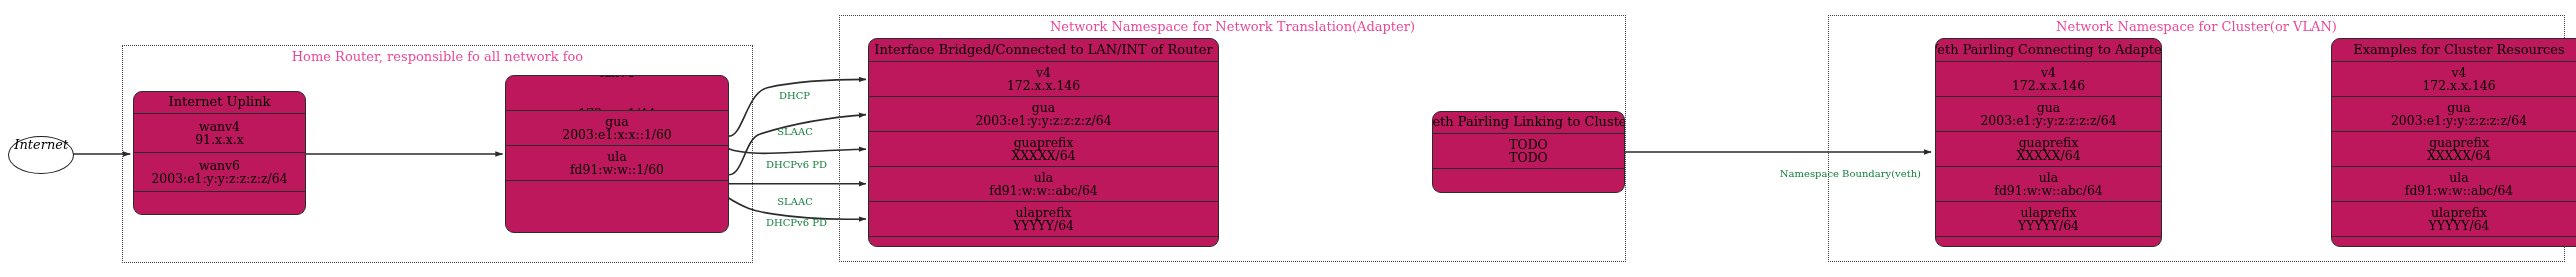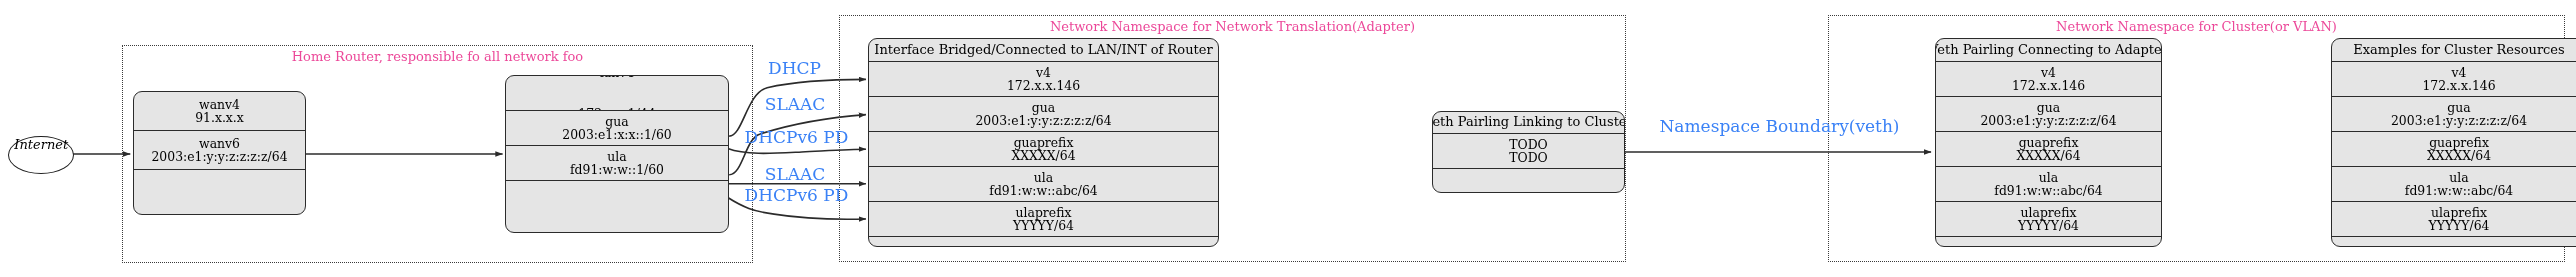--- a/index.html
+++ b/index.html
@@ -34,21 +34,21 @@
     line-height:15px;
     white-space:nowrap;
     color:#ec4899;
   }
 
   
   .record{
     position:absolute;
     border:1.1px solid #2b2b2b;
     border-radius:9px;
-    background:#e5e5e5;
+    background:#be185d;
     overflow:hidden;
     box-sizing:border-box;
   }
   .rec-row{
     border-bottom:1.1px solid #2b2b2b;
     text-align:center;
     font-size:12.4px;
     line-height:13px;
     padding:1.4px 4.1px;
     box-sizing:border-box;
@@ -87,25 +87,26 @@
   
   #edges{
     position:absolute;
     left:0; top:0;
     width:2576px;
     height:277px;
     pointer-events:none;
   }
   .edge-label{
     position:absolute;
-    font-size:17px;
+    font-size:10px;
     line-height:14px;
     white-space:nowrap;
-    color:#3b82f6;
+    color:#15803d;
     text-align:center;
+    margin-top:28px;
   }
   .multi-label{ text-align:center; }
 </style>
 </head>
 <body>
 
 <div id="canvas">
 
   <svg id="edges" viewBox="0 0 3728 401">
     <defs>
@@ -141,20 +142,23 @@
 
   <div class="cluster" style="left:1828px; top:15px; width:735px; height:245px;">
     <div class="cluster-label">Network Namespace for Cluster(or VLAN)</div>
   </div>
 
   <div class="ellipse" style="left:8.3px; top:136px; width:64px; height:36px;">
     <span>Internet</span>
   </div>
 
   <div class="record" style="left:133px; top:91px; width:173px; height:124px;">
+    <div class="rec-row rec-title" style="height:22px;">
+      <span>Internet Uplink</span>
+    </div>
     <div class="rec-row" style="height:39px;">
       <span class="l1">wanv4</span>
       <span class="l2">91.x.x.x</span>
     </div>
     <div class="rec-row" style="height:39px;">
       <span class="l1">wanv6</span>
       <span class="l2">2003:e1:y:y:z:z:z:z/64</span>
     </div>
     <div class="rec-row" style="height:23.5px;">
       <span class="l1"></span>
@@ -283,16 +287,16 @@
   <div class="edge-label" style="left:753px; top:61px; width:83px;">DHCP</div>
 
   <div class="edge-label" style="left:750px; top:97px; width:90px;">SLAAC</div>
 
   <div class="edge-label" style="left:738px; top:130px; width:117px;">DHCPv6 PD</div>
 
   <div class="edge-label" style="left:750px; top:167px; width:90px;">SLAAC</div>
 
   <div class="edge-label" style="left:738px; top:188px; width:117px;">DHCPv6 PD</div>
 
-  <div class="edge-label" style="left:1638px; top:119px; width:283px;">Namespace Boundary(veth)</div>
+  <div class="edge-label" style="left:1638px; top:139px; width:283px;text-align:right;">Namespace Boundary(veth)</div>
 
 </div>
 
 
 </body></html>

